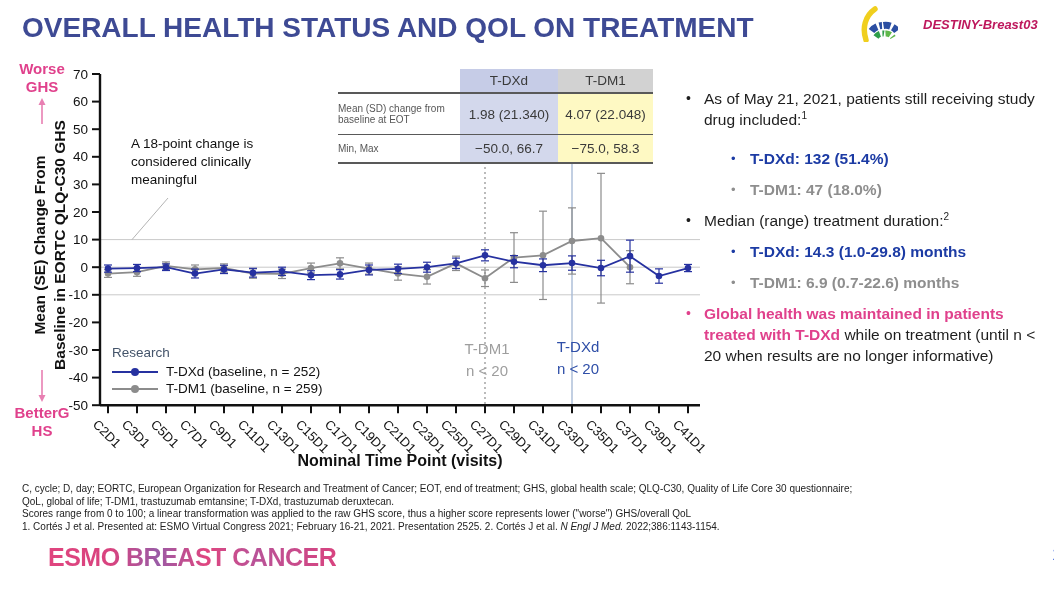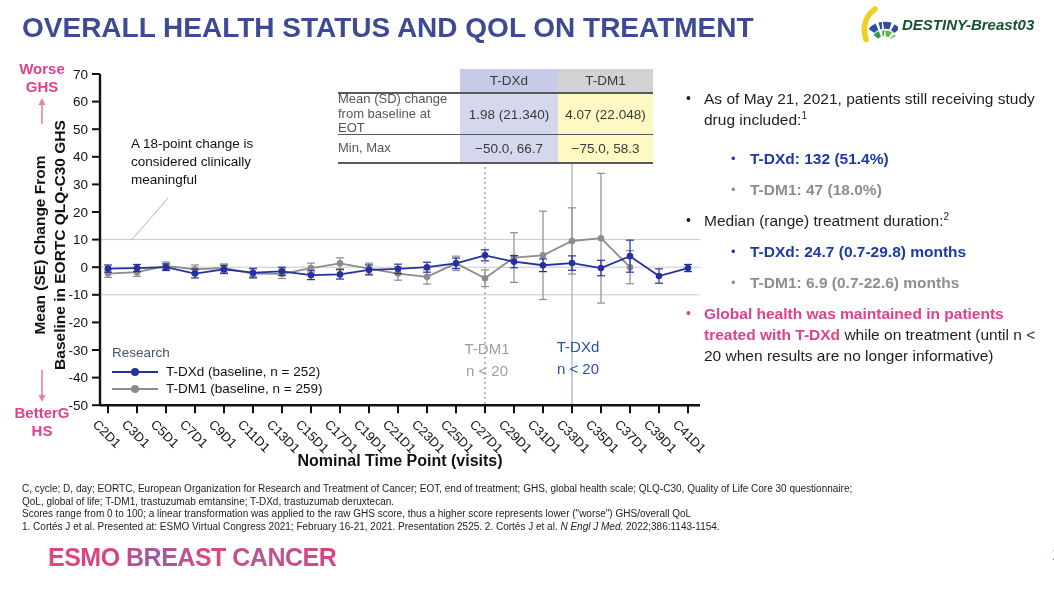--- a/index.html
+++ b/index.html
@@ -1,38 +1,38 @@
 <!DOCTYPE html>
 <html><head>
 <meta charset="utf-8">
 <style>
   html,body{margin:0;padding:0;background:#555;}
   .slide{position:relative;width:1054px;height:591px;background:#ffffff;overflow:hidden;
          font-family:"Liberation Sans",sans-serif;}
   .abs{position:absolute;}
   .title{left:22px;top:12px;font-size:28px;font-weight:bold;color:#3E4A94;letter-spacing:0px;}
   .trial-logo{left:858px;top:6px;display:flex;align-items:center;gap:4px;}
-  .trial-logo-text{font-size:15px;font-style:italic;font-weight:600;color:#14532d;}
+  .trial-logo-text{font-size:13px;font-style:italic;font-weight:600;color:#be185d;margin-left:21px;}
   .callout{width:74px;text-align:center;font-weight:bold;font-size:15px;line-height:18px;color:#E0418C;}
   .callout-arrow{display:block;margin:2px auto 0 auto;}
   .ylab{left:-133px;top:223px;width:370px;height:44px;transform:rotate(-90deg);
         text-align:center;font-weight:bold;font-size:15.5px;line-height:20px;color:#111;}
   .annotation{left:131px;top:135px;width:160px;font-size:13.5px;line-height:18px;color:#111;}
   .xtitle{left:100px;top:452px;width:600px;text-align:center;font-weight:bold;font-size:16px;color:#111;}
   .legend{left:112px;top:345px;font-size:13.5px;color:#111;}
   .legend-title{color:#44546A;margin-bottom:3px;}
   .legend-row{display:flex;align-items:center;height:17px;}
   .legend-swatch{position:relative;width:46px;height:2px;margin-right:8px;flex:none;}
   .legend-swatch i{position:absolute;left:19px;top:-3px;width:8px;height:8px;border-radius:50%;}
   .ref-label{width:90px;text-align:center;font-size:15px;line-height:22px;}
   
   .tbl{left:338px;top:69px;display:grid;grid-template-columns:122px 98px 95px;
        grid-template-rows:25px 41px 29px;font-size:13.5px;color:#3A3A3A;}
   .tbl .c{display:flex;align-items:center;justify-content:center;}
-  .tbl .lab{justify-content:flex-start;text-align:left;color:#575757;font-size:13px;line-height:1.15;}
+  .tbl .lab{justify-content:flex-start;text-align:left;color:#575757;font-size:10px;line-height:1.15;}
   .tbl .hb{border-bottom:2px solid #595959;}
   .tbl .rb{border-bottom:1.5px solid #595959;}
   .tbl .bb{border-bottom:2px solid #595959;}
   .tbl .bgx-h{background:#C6CCE7;}
   .tbl .bgx{background:#D3D8EC;}
   .tbl .bgm-h{background:#D2D2D2;}
   .tbl .bgm{background:#fef9c3;}
   
   .panel{left:686px;top:88px;width:364px;font-size:15.5px;line-height:21px;color:#1E1E1E;}
   .b{display:flex;margin-bottom:10px;}
@@ -384,21 +384,21 @@
       <div class="b l2">
         <span class="mk" style="color: rgb(142, 142, 142);">•</span>
         <span><span style="font-weight: bold; color: rgb(142, 142, 142);">T-DM1: 47 (18.0%)</span></span>
       </div>
       <div class="b">
         <span class="mk" style="color: rgb(30, 30, 30);">•</span>
         <span><span>Median (range) treatment duration:</span><sup>2</sup></span>
       </div>
       <div class="b l2">
         <span class="mk" style="color: rgb(28, 59, 164);">•</span>
-        <span><span style="font-weight: bold; color: rgb(28, 59, 164);">T-DXd: 24.7 (0.7-29.8) months</span></span>
+        <span><span style="font-weight: bold; color: rgb(28, 59, 164);">T-DXd: 14.3 (1.0-29.8) months</span></span>
       </div>
       <div class="b l2">
         <span class="mk" style="color: rgb(142, 142, 142);">•</span>
         <span><span style="font-weight: bold; color: rgb(142, 142, 142);">T-DM1: 6.9 (0.7-22.6) months</span></span>
       </div>
       <div class="b">
         <span class="mk" style="color: rgb(224, 65, 140);">•</span>
         <span><span style="font-weight: bold; color: rgb(224, 65, 140);">Global health was maintained in patients treated with T-DXd</span><span> while on treatment (until n &lt; 20 when results are no longer informative)</span></span>
       </div>
     </div>

